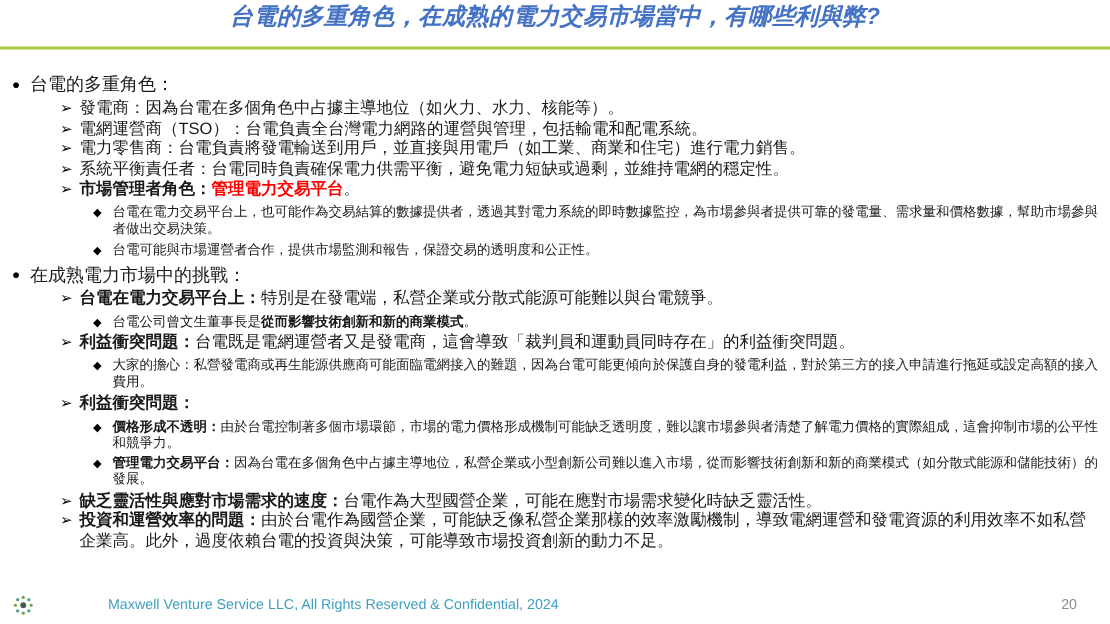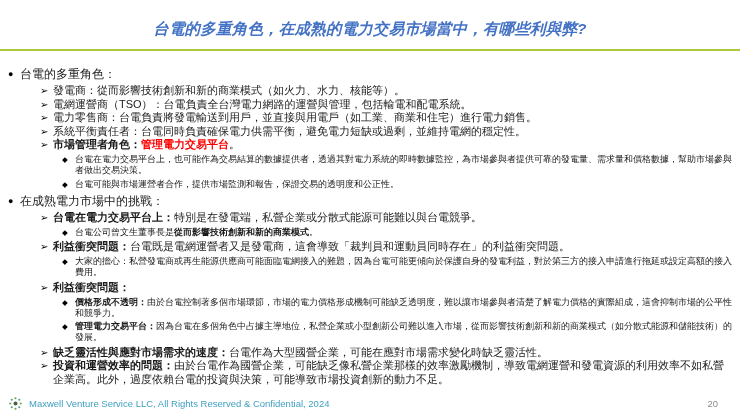--- a/index.html
+++ b/index.html
@@ -2,42 +2,42 @@
 <html><head>
 <meta charset="utf-8">
 <style>
   html,body { margin:0; padding:0; background:#e8e8e8; }
   .slide {
     position:relative; width:740px; height:416px; background:#ffffff;
     font-family:"Liberation Sans","DejaVu Sans",sans-serif; color:#1a1a1a;
     overflow:hidden; margin:0 auto;
   }
   .title {
-    padding-top:19px; text-align:center;
+    padding-top:1px; text-align:center;
     color:#4472C4; font-size:15.5px; font-weight:bold; font-style:italic;
     letter-spacing:0.2px;
   }
   .rule { margin-top:9px; border-top:2.5px solid #A9CB3D; }
   .content { padding:12px 8px 0 8px; }
 
   .l1 { display:flex; font-size:12px; line-height:14px; margin:4px 0 3px 0; }
   .l1 .bullet { width:12px; font-size:9px; line-height:14px; color:#000; }
 
   .l2 { display:flex; font-size:11px; line-height:13.5px; margin:0 0 0 32px; }
   .l2 .bullet { width:13px; font-size:10px; line-height:13.5px; color:#000; }
 
   .l3 { display:flex; font-size:9px; line-height:11px; margin:2.5px 0 2.5px 54px; }
   .l3 .bullet { width:13px; font-size:7.5px; line-height:11px; color:#000; }
 
   .txt { flex:1; }
   .seg-bold { font-weight:bold;margin-top:12px; }
   .seg-red { font-weight:bold; color:#FF0000; }
 
   .footer {
-    position:absolute; left:8px; bottom:5px; display:flex; align-items:center;
+    position:absolute; left:8px; bottom:5px; display:flex; align-items:center;gap:43px;
   }
   .footer .logo { width:15px; height:15px; margin-right:6px; }
   .footer .ftext { color:#3FA0C0; font-size:9.5px; }
   .pagenum {
     position:absolute; right:22px; bottom:7px; color:#8C8C8C; font-size:9.5px;
   }
 </style>
 </head>
 <body>
 
@@ -48,21 +48,21 @@
 
   <div class="content">
 
     <div class="l1">
       <span class="bullet">●</span>
       <div class="txt">台電的多重角色：</div>
     </div>
 
     <div class="l2">
       <span class="bullet">➢</span>
-      <div class="txt">發電商：從而影響技術創新和新的商業模式（如火力、水力、核能等）。</div>
+      <div class="txt">發電商：因為台電在多個角色中占據主導地位（如火力、水力、核能等）。</div>
     </div>
     <div class="l2">
       <span class="bullet">➢</span>
       <div class="txt">電網運營商（TSO）：台電負責全台灣電力網路的運營與管理，包括輸電和配電系統。</div>
     </div>
     <div class="l2">
       <span class="bullet">➢</span>
       <div class="txt">電力零售商：台電負責將發電輸送到用戶，並直接與用電戶（如工業、商業和住宅）進行電力銷售。</div>
     </div>
     <div class="l2">

